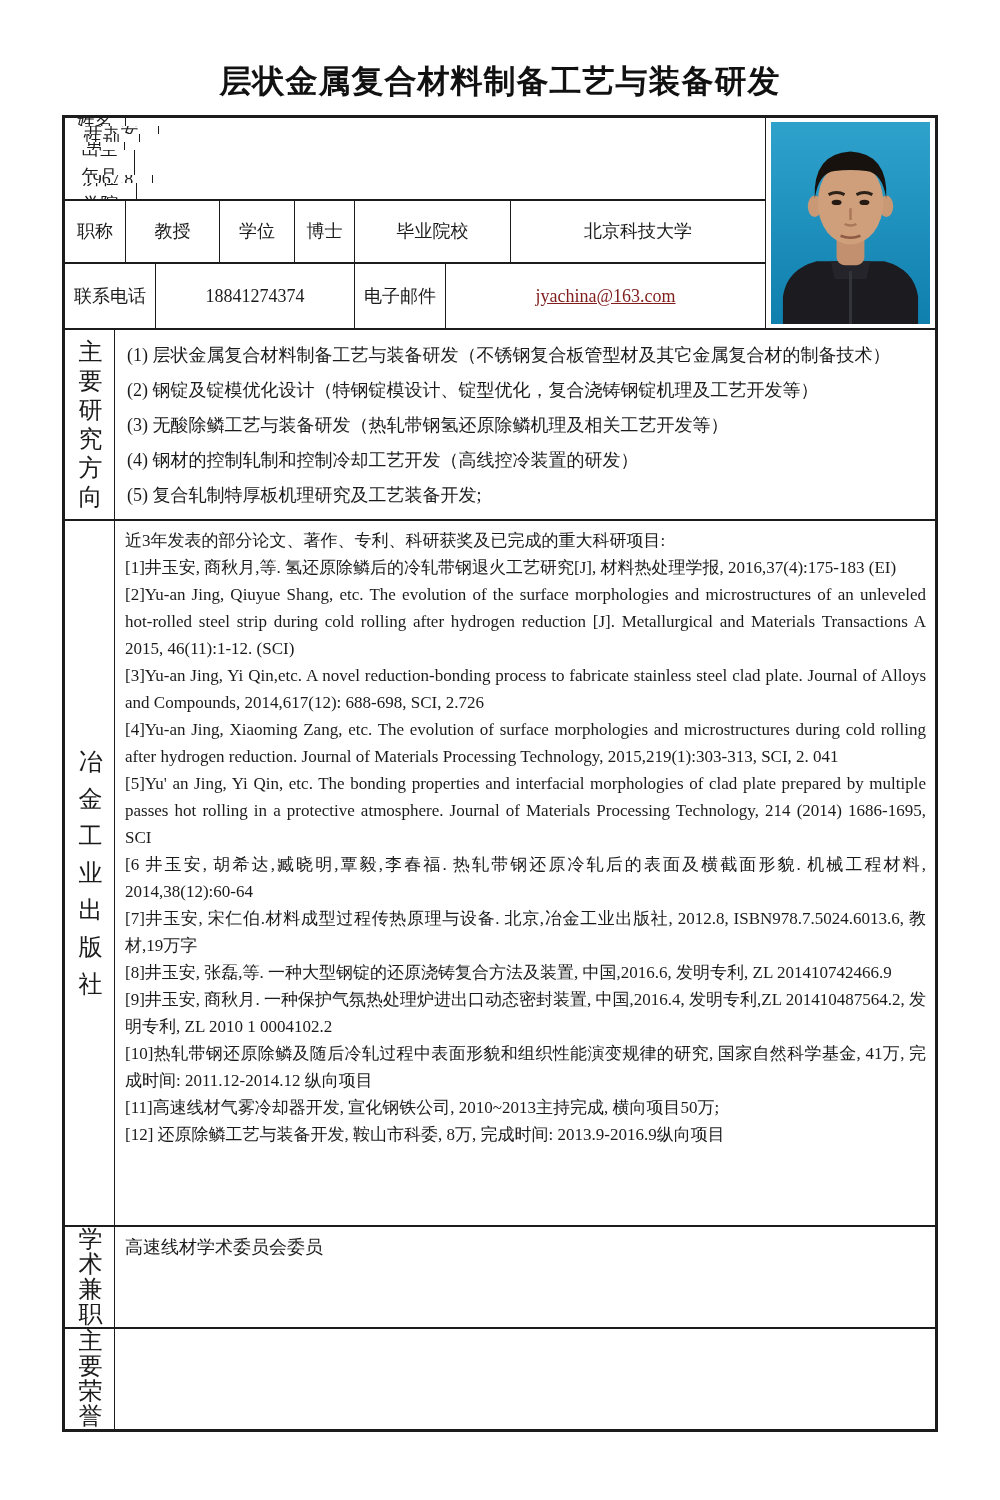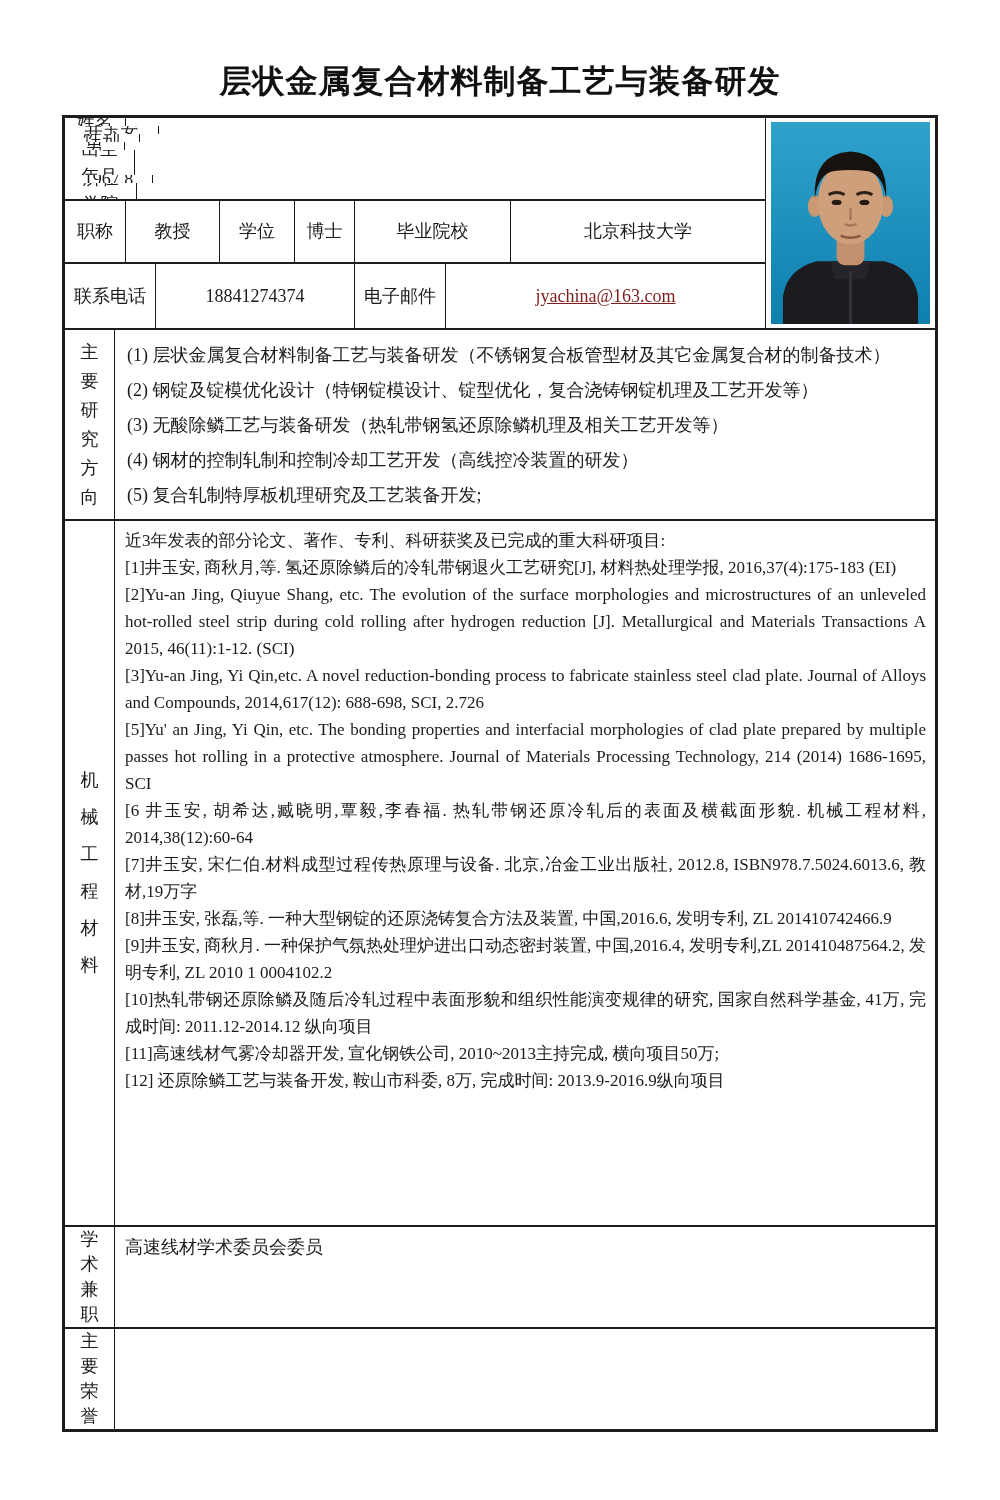--- a/index.html
+++ b/index.html
@@ -58,21 +58,21 @@
   }
   .photo-box svg { width: 100%; height: 100%; display: block; }
   .email-link { text-decoration: underline; color: #7f1d1d; }
   
   .sect { display: flex; border-bottom: 2.5px solid #1c1c1c; }
   .sect:last-child { border-bottom: none; }
   .vcell {
     width: 50px; flex: 0 0 50px;
     border-right: 1.5px solid #1c1c1c;
     display: flex; align-items: center; justify-content: center;
-    font-size: 18px;
+    font-size: 24px;
   }
   .vtext {
     width: 22px;
     text-align: center;
     word-break: break-all;
   }
   .lh28 { line-height: 29px; }
   .lh37 { line-height: 37px; }
   .lh25 { line-height: 25px; }
   .sect-content { flex: 1; overflow: hidden; }
@@ -174,28 +174,29 @@
         <p>(1) 层状金属复合材料制备工艺与装备研发（不锈钢复合板管型材及其它金属复合材的制备技术）</p>
         <p>(2) 钢锭及锭模优化设计（特钢锭模设计、锭型优化，复合浇铸钢锭机理及工艺开发等）</p>
         <p>(3) 无酸除鳞工艺与装备研发（热轧带钢氢还原除鳞机理及相关工艺开发等）</p>
         <p>(4) 钢材的控制轧制和控制冷却工艺开发（高线控冷装置的研发）</p>
         <p>(5) 复合轧制特厚板机理研究及工艺装备开发;</p>
       </div>
   </div>
 
   <div class="sect">
     <div class="vcell">
-      <div class="vtext lh37">机械工程材料</div>
+      <div class="vtext lh37">冶金工业出版社</div>
     </div>
     <div class="sect-content ach-body">
       <p>近3年发表的部分论文、著作、专利、科研获奖及已完成的重大科研项目:</p>
       <div>
           <p>[1]井玉安, 商秋月,等. 氢还原除鳞后的冷轧带钢退火工艺研究[J], 材料热处理学报, 2016,37(4):175-183 (EI)</p>
           <p>[2]Yu-an Jing, Qiuyue Shang, etc. The evolution of the surface morphologies and microstructures of an unleveled hot-rolled steel strip during cold rolling after hydrogen reduction [J]. Metallurgical and Materials Transactions A 2015, 46(11):1-12. (SCI)</p>
           <p>[3]Yu-an Jing, Yi Qin,etc. A novel reduction-bonding process to fabricate stainless steel clad plate. Journal of Alloys and Compounds,  2014,617(12): 688-698, SCI, 2.726</p>
+          <p>[4]Yu-an Jing, Xiaoming Zang, etc. The evolution of surface morphologies and microstructures during cold rolling after hydrogen reduction. Journal of Materials Processing Technology,  2015,219(1):303-313, SCI, 2. 041</p>
           <p>[5]Yu' an Jing, Yi Qin, etc. The bonding properties and interfacial morphologies of clad plate prepared by multiple passes hot rolling in a protective atmosphere. Journal of Materials Processing Technology, 214 (2014) 1686-1695, SCI</p>
           <p>[6 井玉安, 胡希达,臧晓明,覃毅,李春福. 热轧带钢还原冷轧后的表面及横截面形貌. 机械工程材料, 2014,38(12):60-64</p>
           <p>[7]井玉安, 宋仁伯.材料成型过程传热原理与设备. 北京,冶金工业出版社, 2012.8, ISBN978.7.5024.6013.6, 教材,19万字</p>
           <p>[8]井玉安, 张磊,等. 一种大型钢锭的还原浇铸复合方法及装置, 中国,2016.6, 发明专利, ZL 201410742466.9</p>
           <p>[9]井玉安, 商秋月. 一种保护气氛热处理炉进出口动态密封装置, 中国,2016.4, 发明专利,ZL 201410487564.2, 发明专利, ZL 2010 1 0004102.2</p>
           <p>[10]热轧带钢还原除鳞及随后冷轧过程中表面形貌和组织性能演变规律的研究, 国家自然科学基金, 41万, 完成时间: 2011.12-2014.12  纵向项目</p>
           <p>[11]高速线材气雾冷却器开发, 宣化钢铁公司, 2010~2013主持完成, 横向项目50万;</p>
           <p>[12] 还原除鳞工艺与装备开发, 鞍山市科委, 8万, 完成时间: 2013.9-2016.9纵向项目</p>
         </div>
     </div>

